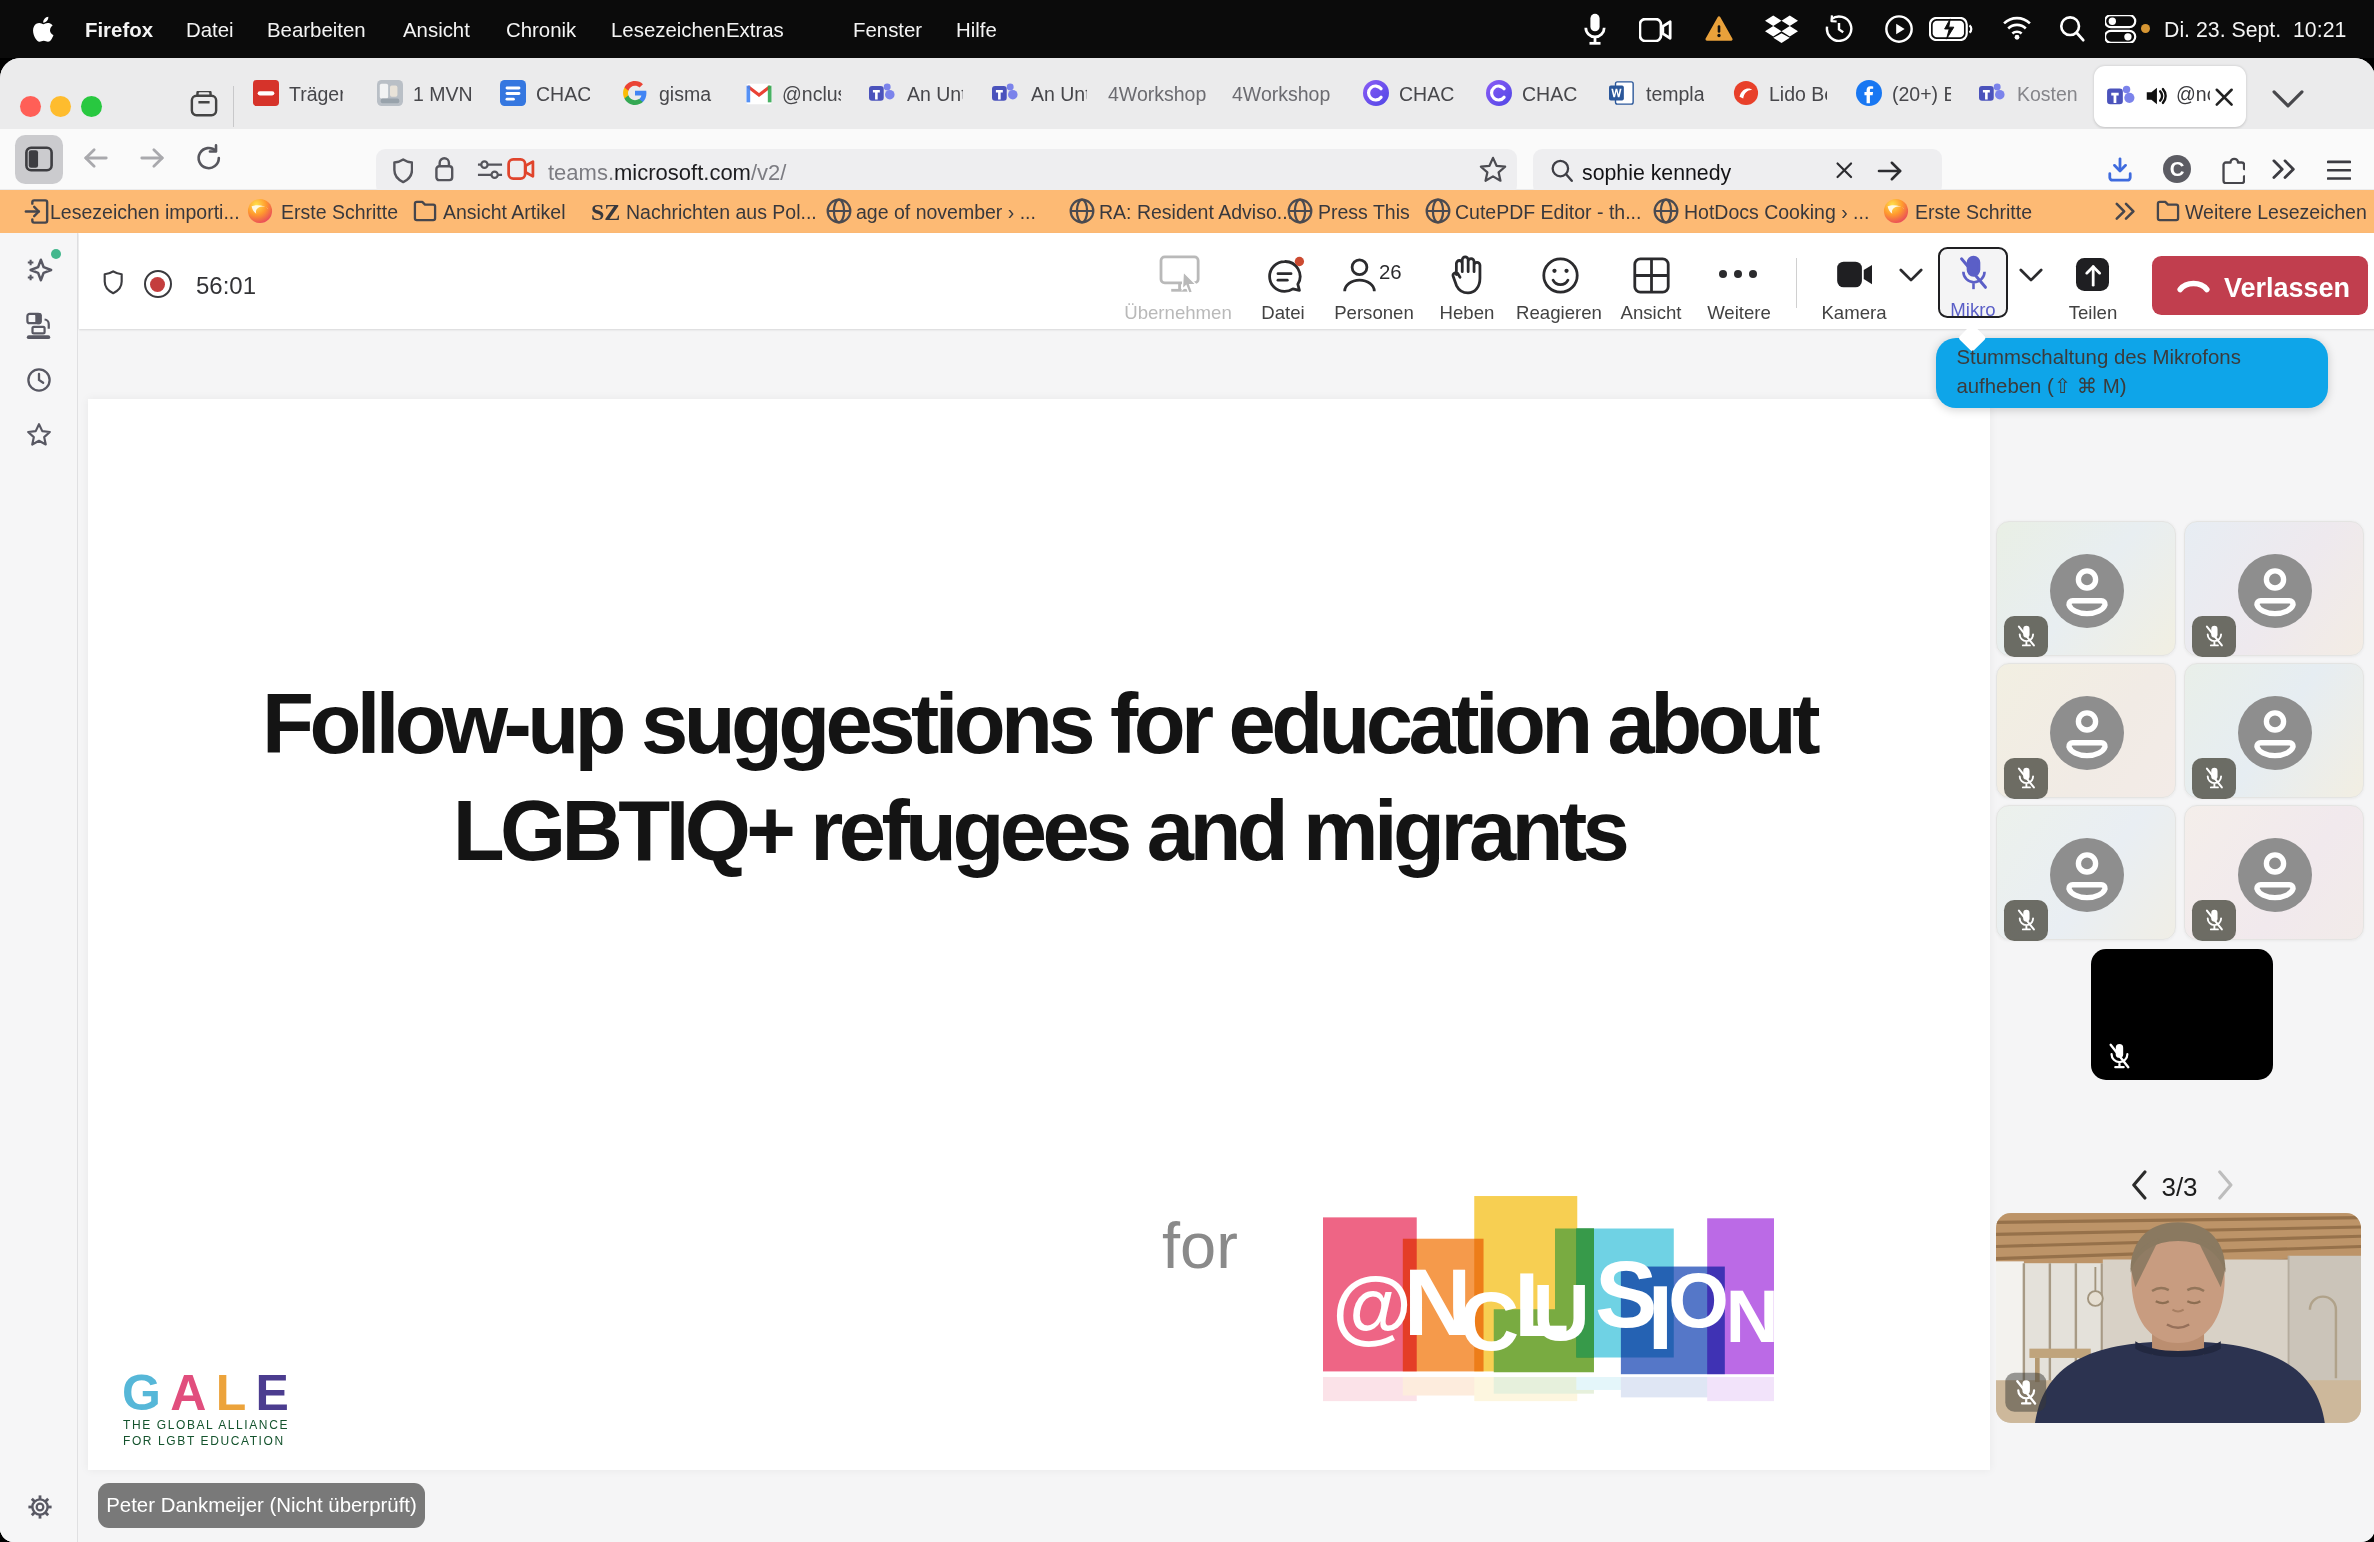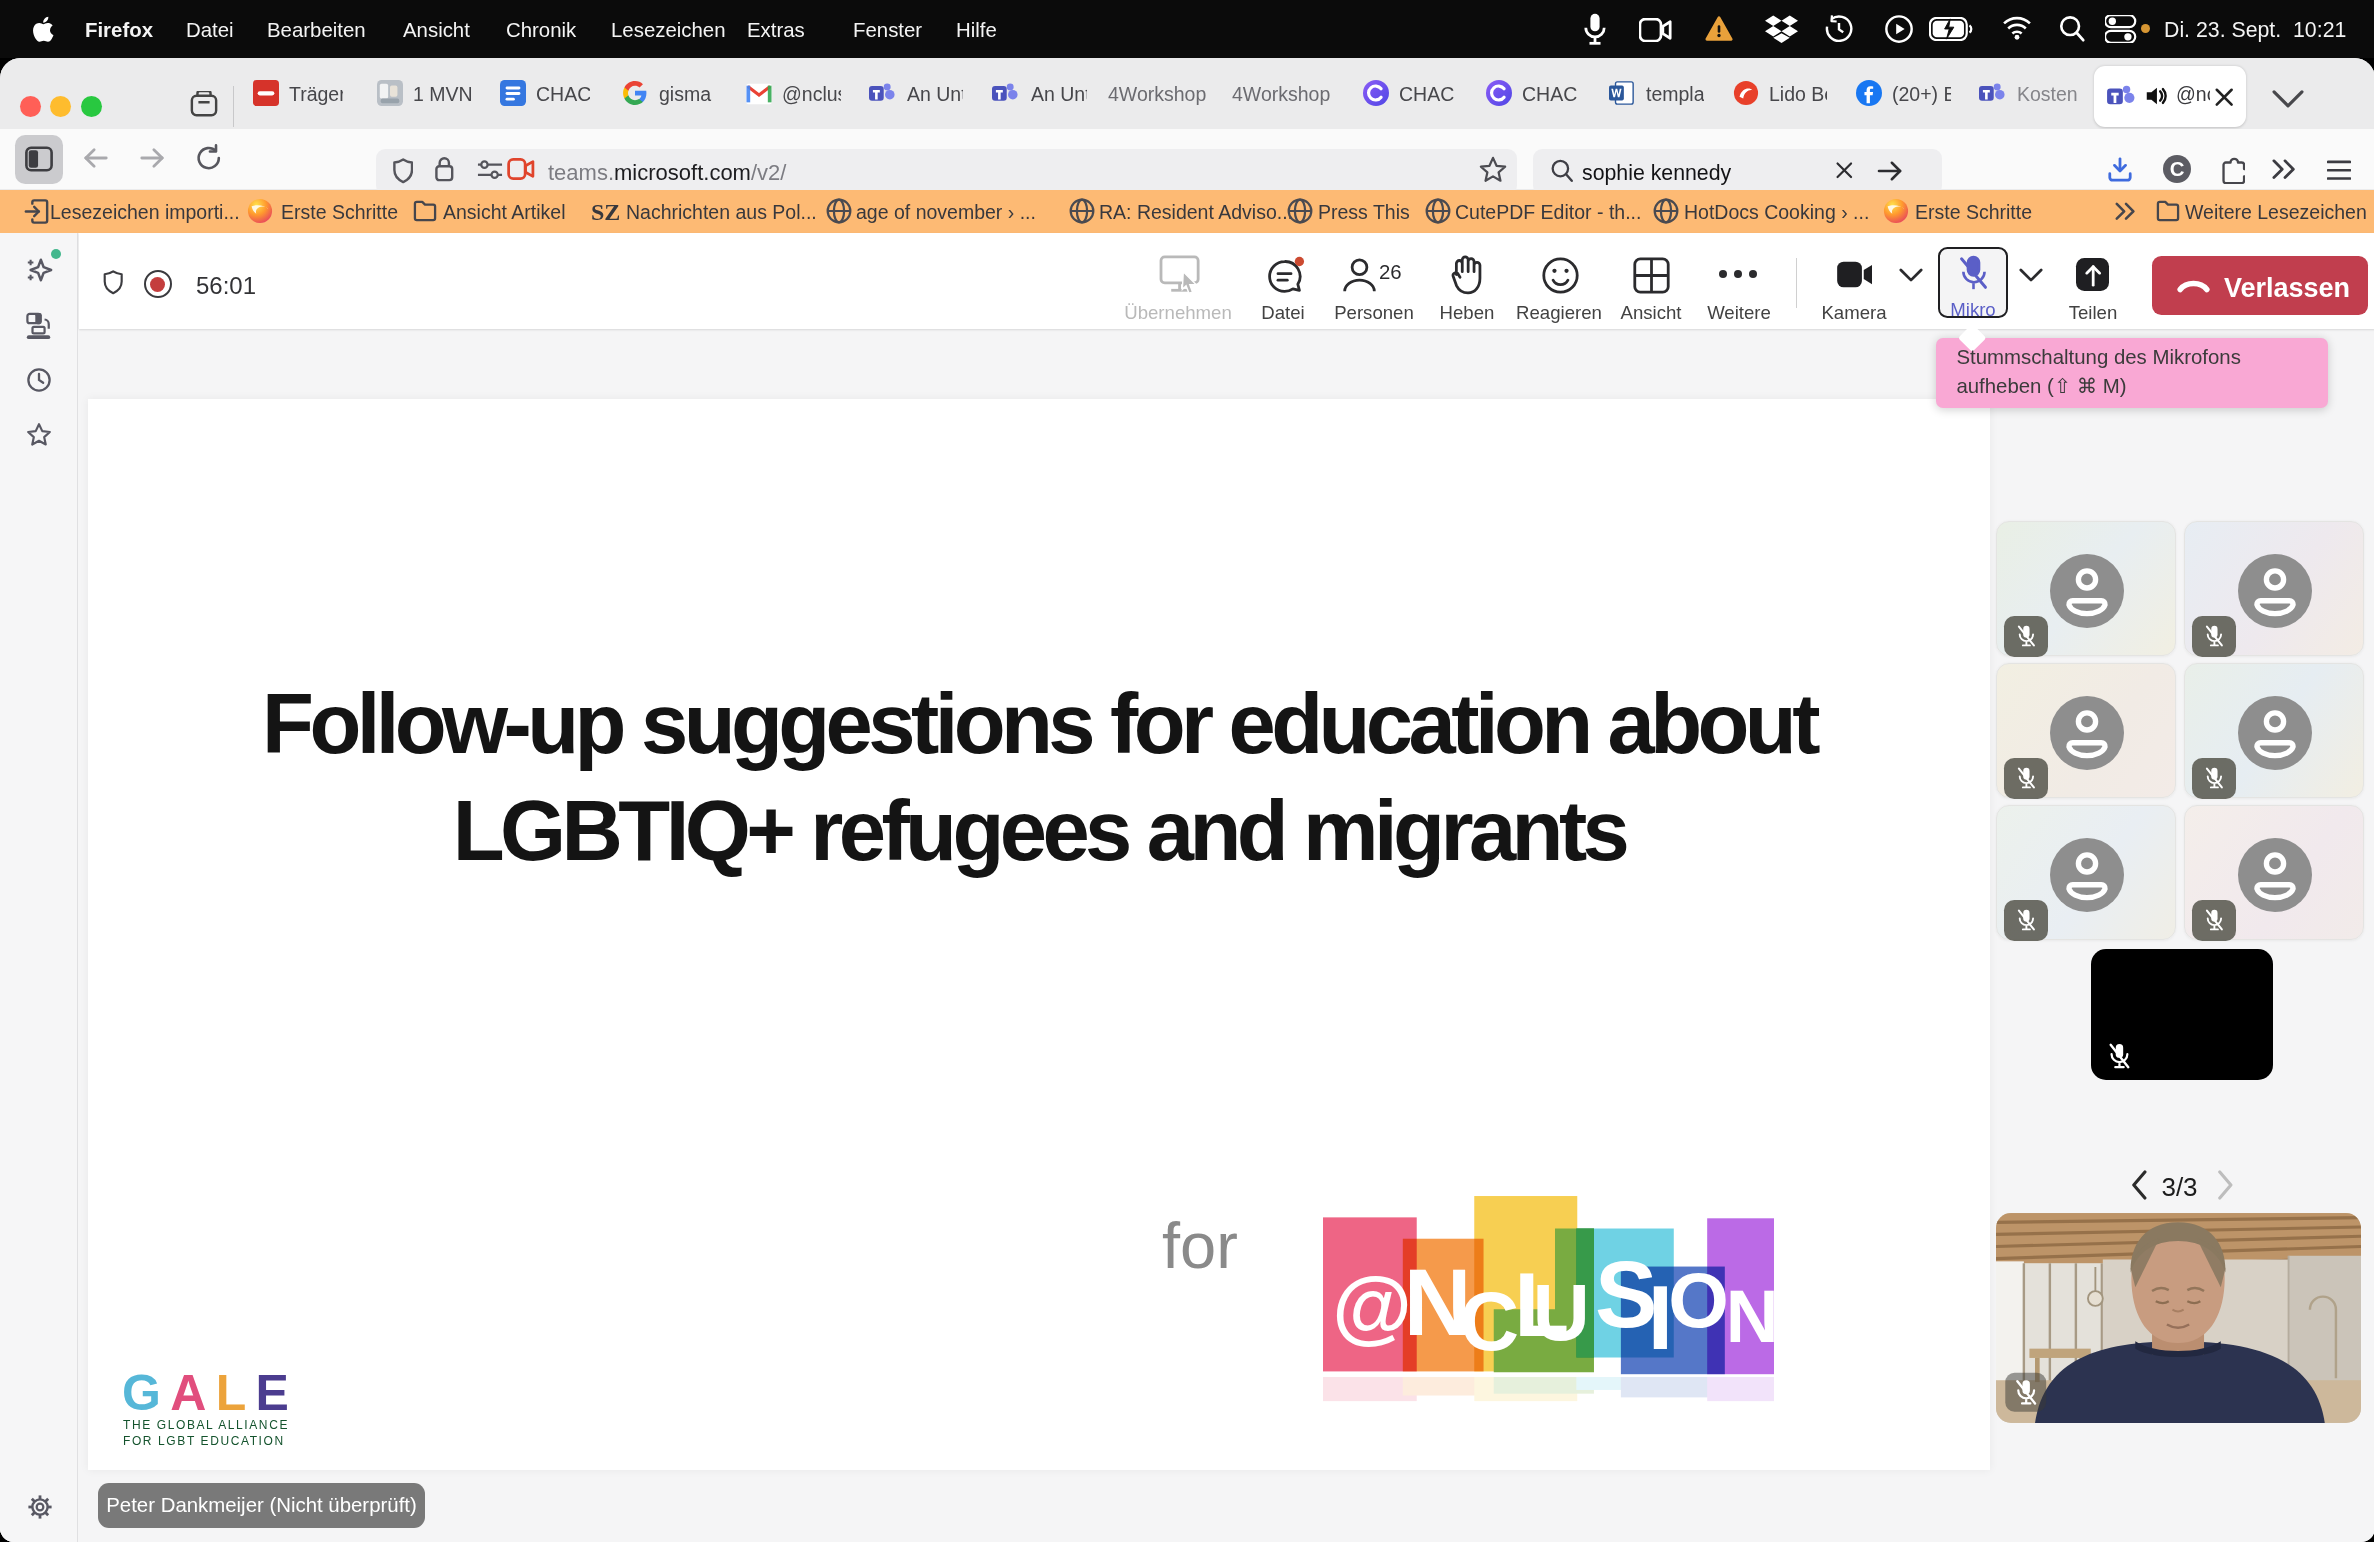--- a/index.html
+++ b/index.html
@@ -16,37 +16,37 @@
 #fxsidebar { position:absolute; left:0; top:0; width:78px; height:1309px; background:#f6f6f7; border-right:0.9px solid #e0e0e2; }
 #teamsbar { position:absolute; left:79px; top:0; width:2296px; height:96px; background:#fff; box-shadow:0 0.9px 1.9px rgba(0,0,0,0.12); }
 #slide { position:absolute; left:88px; top:166px; width:1902px; height:1071px; background:#fff; box-shadow:0 0 9.3px rgba(0,0,0,0.06); }
 .tabtxt { position:absolute; top:0; height:71px; line-height:73px; font-size:19.5px; color:#47474b; white-space:nowrap; overflow:hidden; }
 .tabfav { position:absolute; top:23px; width:26px; height:26px; }
 .bkm { position:absolute; top:0; height:44px; line-height:45px; font-size:19.5px; color:#38383d; white-space:nowrap; }
 .tbtn-label { position:absolute; font-size:18.6px; color:#424242; white-space:nowrap; text-align:center; }
 .tile { position:absolute; width:180px; height:135px; border-radius:13px; border:0.9px solid #e4e4e2; box-shadow:0 0.9px 2.8px rgba(0,0,0,0.05); }
 .av { position:absolute; left:53px; top:32px; }
 .micb { position:absolute; left:7.4px; top:94px; width:44px; height:41px; background:rgba(88,88,79,0.87); border-radius:10.2px; text-align:center; padding-top:6.5px; }
-#tooltip { position:absolute; left:1936px; top:338px; width:392px; height:70px; background:#f9a8d4; border-radius:7px; box-shadow:0 1.9px 9.3px rgba(0,0,0,0.18); }
+#tooltip { position:absolute; left:1936px; top:338px; width:392px; height:70px; background:#0ea5e9; border-radius:20px; box-shadow:0 1.9px 9.3px rgba(0,0,0,0.18); }
 #tooltip:before { content:""; position:absolute; left:26px; top:-10.2px; width:20.4px; height:20.4px; background:#fff; transform:rotate(45deg); border-radius:2.8px; }
 .ttl { position:absolute; left:20.4px; font-size:20.4px; color:#3b3b3b; white-space:nowrap; }
 </style>
 </head>
 <body>
 <div id="menubar">
   <svg class="abs" style="left:32px;top:16px" width="22" height="27" viewBox="0 0 17 20">
       <path fill="#fff" d="M13.9 10.6c0-2.4 2-3.6 2.1-3.7-1.1-1.7-2.9-1.9-3.5-1.9-1.5-.2-2.9.9-3.7.9-.8 0-1.9-.9-3.2-.86-1.6 0-3.1 1-4 2.4-1.7 3-0.4 7.3 1.2 9.7.8 1.2 1.8 2.5 3.1 2.4 1.2 0 1.7-.8 3.2-.8 1.5 0 1.9.8 3.2.8 1.3 0 2.2-1.2 3-2.4.9-1.4 1.3-2.7 1.3-2.8 0 0-2.6-1-2.7-3.76zM11.6 3.3c.7-.8 1.1-2 1-3.1-1 0-2.2.7-2.9 1.5-.6.7-1.2 1.9-1 3 1.1.1 2.2-.6 2.9-1.4z"></path>
     </svg>
   <div class="mitem" style="left:85px;font-weight:700">Firefox</div>
   <div class="mitem" style="left:186px">Datei</div>
   <div class="mitem" style="left:267px">Bearbeiten</div>
   <div class="mitem" style="left:403px">Ansicht</div>
   <div class="mitem" style="left:506px">Chronik</div>
   <div class="mitem" style="left:611px">Lesezeichen</div>
-  <div class="mitem" style="left:747px">Extras</div>
+  <div class="mitem" style="left:726px">Extras</div>
   <div class="mitem" style="left:853px">Fenster</div>
   <div class="mitem" style="left:956px">Hilfe</div>
   <svg class="abs" style="left:1582px;top:12px" width="26" height="35" viewBox="0 0 28 38">
       <g fill="none" stroke="#fff" stroke-width="3">
         <rect x="9" y="2" width="10" height="19" rx="5" fill="#fff" stroke="none"></rect>
         <path d="M4 17 a10 10 0 0 0 20 0"></path>
         <line x1="14" y1="27" x2="14" y2="34"></line>
         <line x1="8" y1="34" x2="20" y2="34"></line>
       </g>
     </svg>

